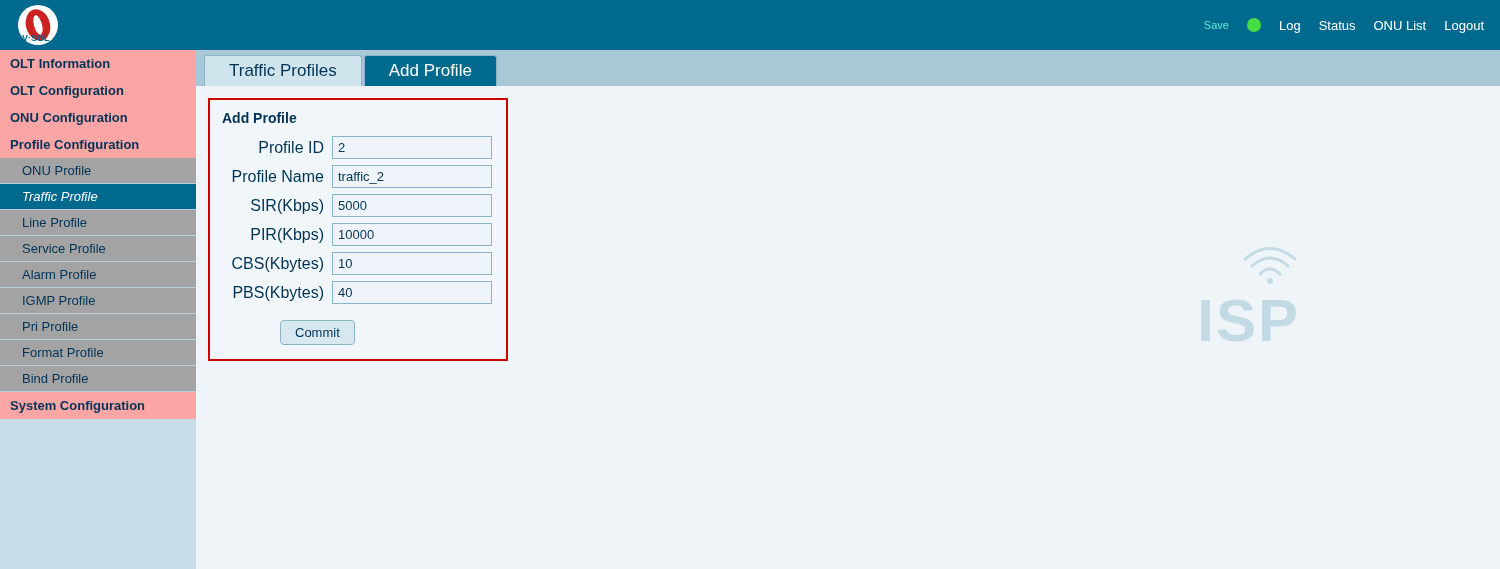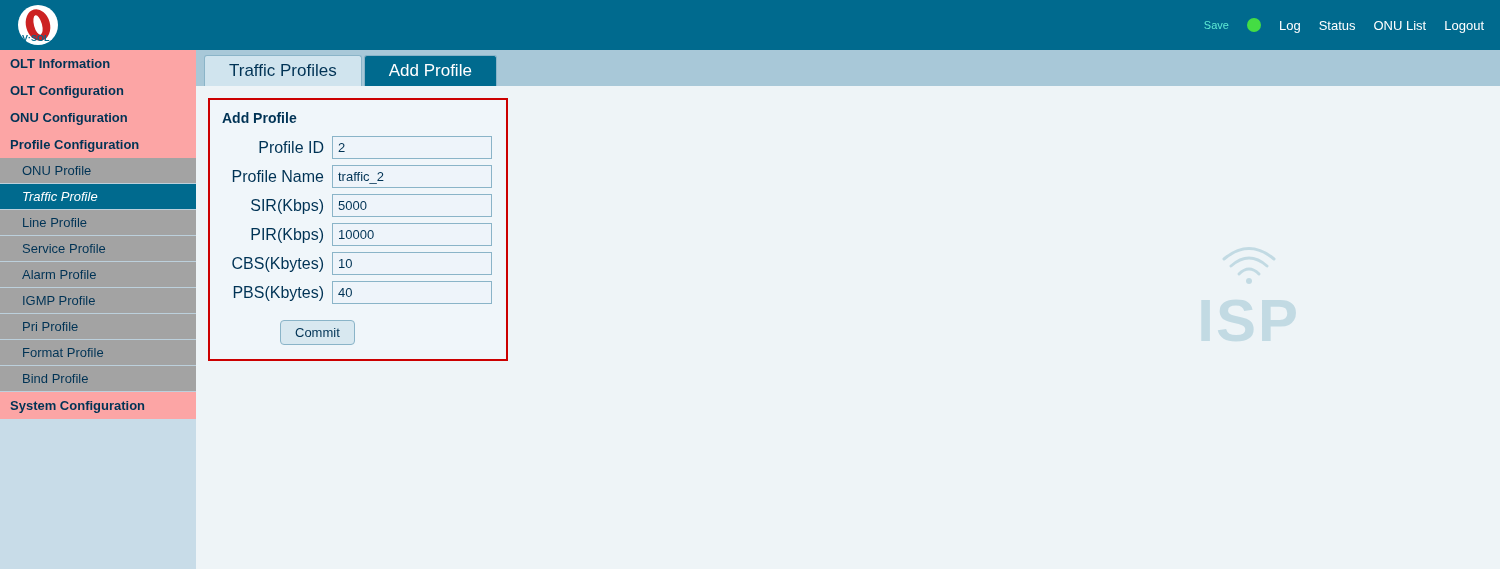--- a/index.html
+++ b/index.html
@@ -177,21 +177,21 @@
       position: absolute;
       right: 200px;
       top: 160px;
       opacity: 0.18;
       color: #006a8e;
       font-size: 60px;
       font-weight: bold;
       letter-spacing: 2px;
       display: flex;
       flex-direction: column;
-      align-items: center;
+      align-items: flex-end;
       user-select: none;
     }
     #isp-wifi {
       width: 60px;
       height: 40px;
     }
   </style>
 </head>
 <body>
 

